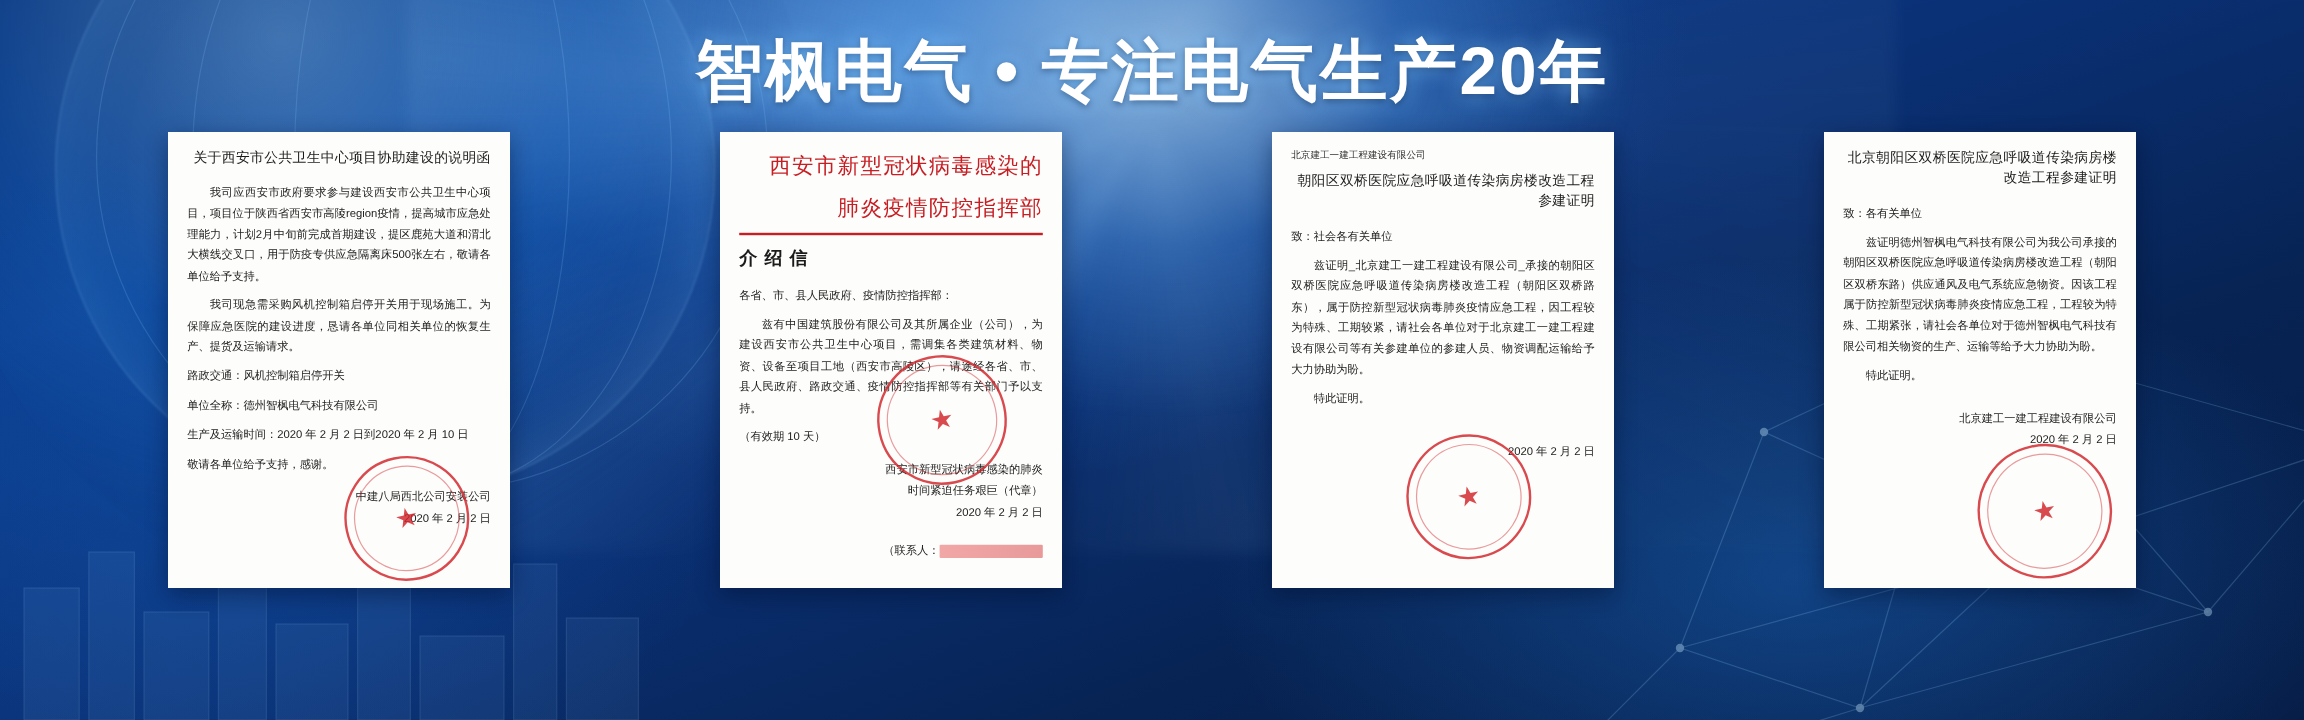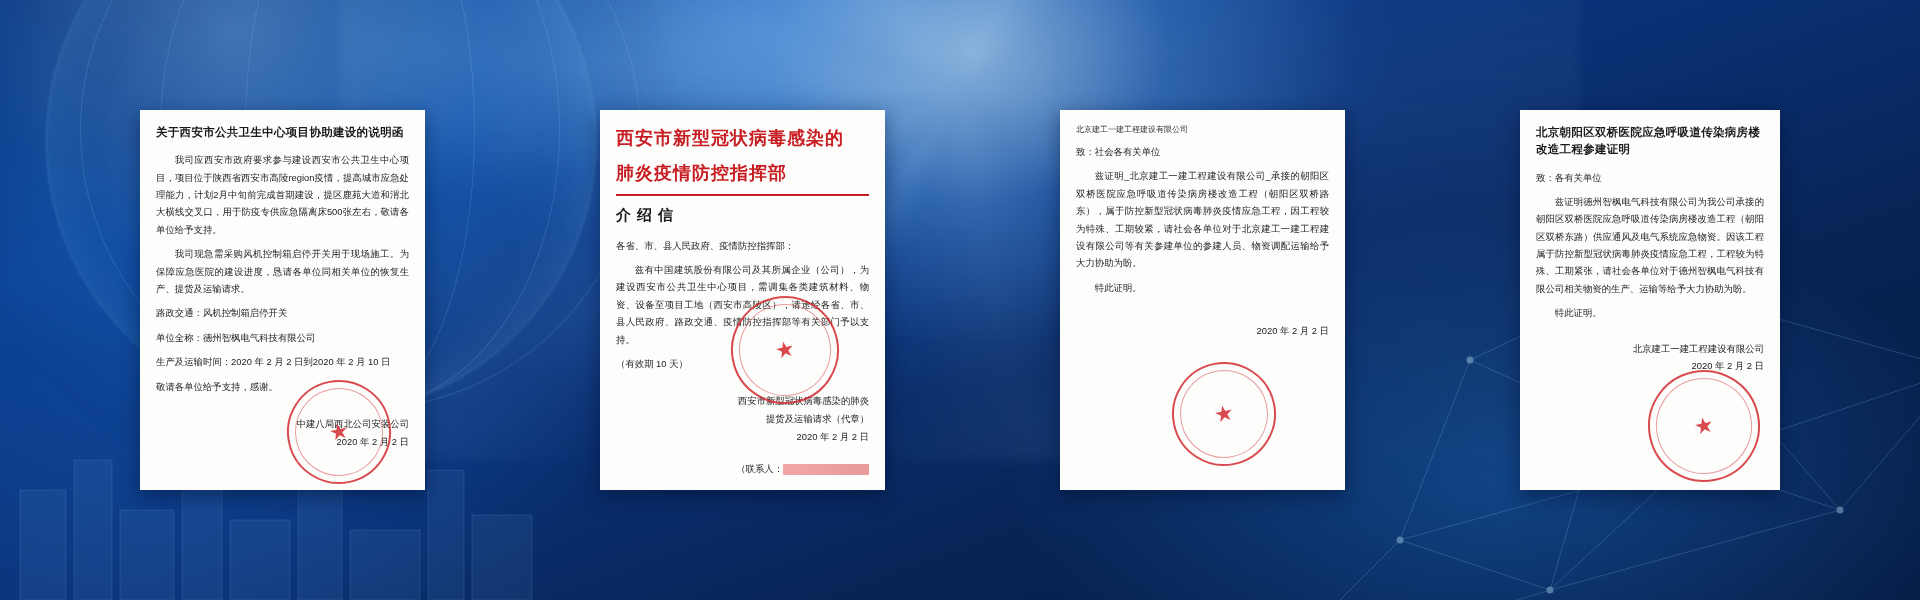--- a/index.html
+++ b/index.html
@@ -119,22 +119,22 @@
     height: 380px;
     background: #fdfdfb;
     box-shadow: 0 6px 18px rgba(0,10,40,0.45);
     padding: 14px 16px 10px 16px;
     overflow: hidden;
     color: #1b1b1b;
   }
   .cert.wide { width: 260px; }
   .cert-head {
     font-size: 11.5px;
-    font-weight: bold;
-    text-align: left;
+    font-weight: normal;
+    text-align: right;
     line-height: 1.5;
     margin-bottom: 10px;
     letter-spacing: .3px;
   }
   .cert-head.red {
     color: #c81d23;
     font-size: 18px;
     letter-spacing: 1px;
     line-height: 1.6;
     margin-bottom: 6px;
@@ -159,21 +159,21 @@
   .cert-body p {
     margin: 0 0 7px 0;
     font-size: 9.4px;
     line-height: 1.85;
     text-align: justify;
     text-indent: 2em;
     color: #222;
   }
   .cert-body p.noindent { text-indent: 0; }
   .sign {
-    margin-top: 20px;
+    margin-top: 10px;
     font-size: 9.4px;
     line-height: 1.9;
     text-align: right;
     color: #222;
   }
   .redact {
     display: inline-block;
     width: 86px; height: 11px;
     background: linear-gradient(90deg,#f2a7a7,#e89a9a);
     vertical-align: middle;
@@ -245,20 +245,21 @@
       <rect x="120" y="140" width="54" height="90"></rect>
       <rect x="182" y="70" width="40" height="160"></rect>
       <rect x="230" y="150" width="60" height="80"></rect>
       <rect x="298" y="110" width="44" height="120"></rect>
       <rect x="350" y="160" width="70" height="70"></rect>
       <rect x="428" y="100" width="36" height="130"></rect>
       <rect x="472" y="145" width="60" height="85"></rect>
     </g>
   </svg>
 
+  <div class="title">智枫电气 • 专注电气生产20年</div>
 
   <div class="cert-row">
 
     <div class="cert">
       <div class="cert-head">关于西安市公共卫生中心项目协助建设的说明函</div>
       <div class="cert-body">
         <p>我司应西安市政府要求参与建设西安市公共卫生中心项目，项目位于陕西省西安市高陵region疫情，提高城市应急处理能力，计划2月中旬前完成首期建设，提区鹿苑大道和渭北大横线交叉口，用于防疫专供应急隔离床500张左右，敬请各单位给予支持。</p>
         <p>我司现急需采购风机控制箱启停开关用于现场施工。为保障应急医院的建设进度，恳请各单位同相关单位的恢复生产、提货及运输请求。</p>
         <p class="noindent">路政交通：风机控制箱启停开关</p>
         <p class="noindent">单位全称：德州智枫电气科技有限公司</p>
@@ -280,34 +281,35 @@
       <div class="cert-head red">肺炎疫情防控指挥部</div>
       <div class="red-rule"></div>
       <div class="cert-sub">介绍信</div>
       <div class="cert-body">
         <p class="noindent">各省、市、县人民政府、疫情防控指挥部：</p>
         <p>兹有中国建筑股份有限公司及其所属企业（公司），为建设西安市公共卫生中心项目，需调集各类建筑材料、物资、设备至项目工地（西安市高陵区），请途经各省、市、县人民政府、路政交通、疫情防控指挥部等有关部门予以支持。</p>
         <p class="noindent">（有效期 10 天）</p>
       </div>
       <div class="sign">
         <div>西安市新型冠状病毒感染的肺炎</div>
-        <div>提货及运输请求（代章）</div>
+        <div>时间紧迫任务艰巨（代章）</div>
         <div>2020 年 2 月 2 日</div>
       </div>
       <div class="sign l" style="margin-top:14px;">
         <span>（联系人：</span><span class="redact"></span>
       </div>
       <div class="seal" style="width:108px;height:108px;right:46px;bottom:86px;">
         <span class="ring-text"></span>
         <span class="star">★</span>
       </div>
     </div>
 
     <div class="cert">
       <div class="cert-org">北京建工一建工程建设有限公司</div>
+      <div class="cert-head">朝阳区双桥医院应急呼吸道传染病房楼改造工程参建证明</div>
       <div class="cert-body">
         <p class="noindent">致：社会各有关单位</p>
         <p>兹证明_北京建工一建工程建设有限公司_承接的朝阳区双桥医院应急呼吸道传染病房楼改造工程（朝阳区双桥路东），属于防控新型冠状病毒肺炎疫情应急工程，因工程较为特殊、工期较紧，请社会各单位对于北京建工一建工程建设有限公司等有关参建单位的参建人员、物资调配运输给予大力协助为盼。</p>
         <p>特此证明。</p>
       </div>
       <div class="sign l" style="margin-top:26px;">2020 年 2 月 2 日</div>
       <div class="seal" style="width:104px;height:104px;left:112px;bottom:24px;">
         <span class="ring-text"></span>
         <span class="star">★</span>
       </div>

